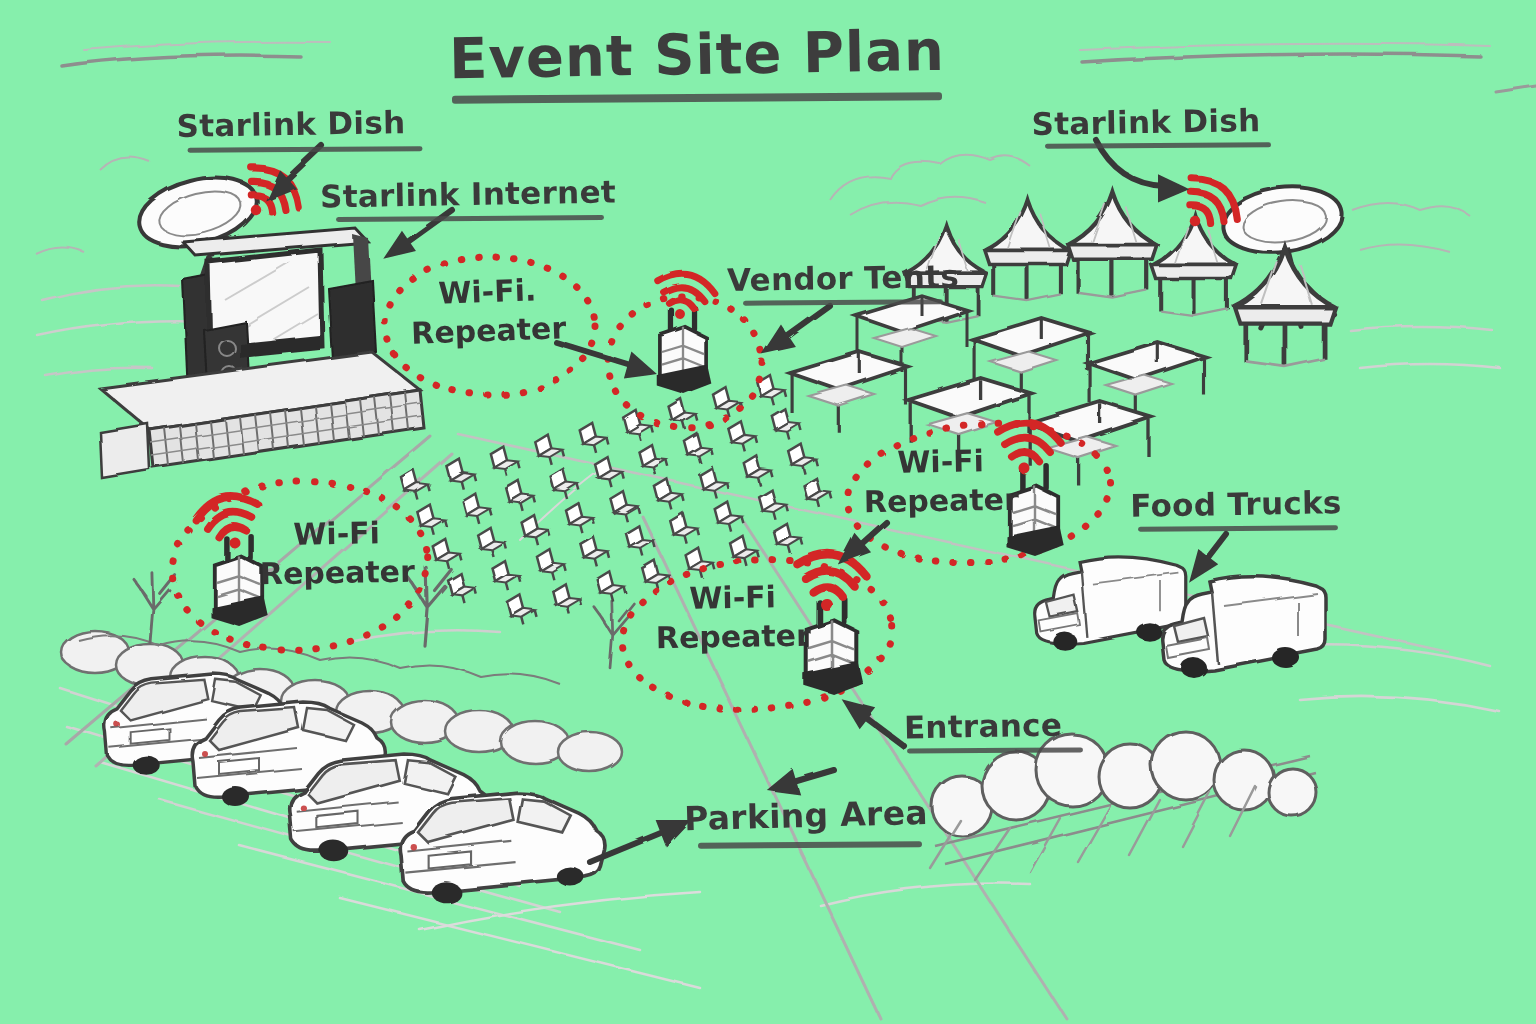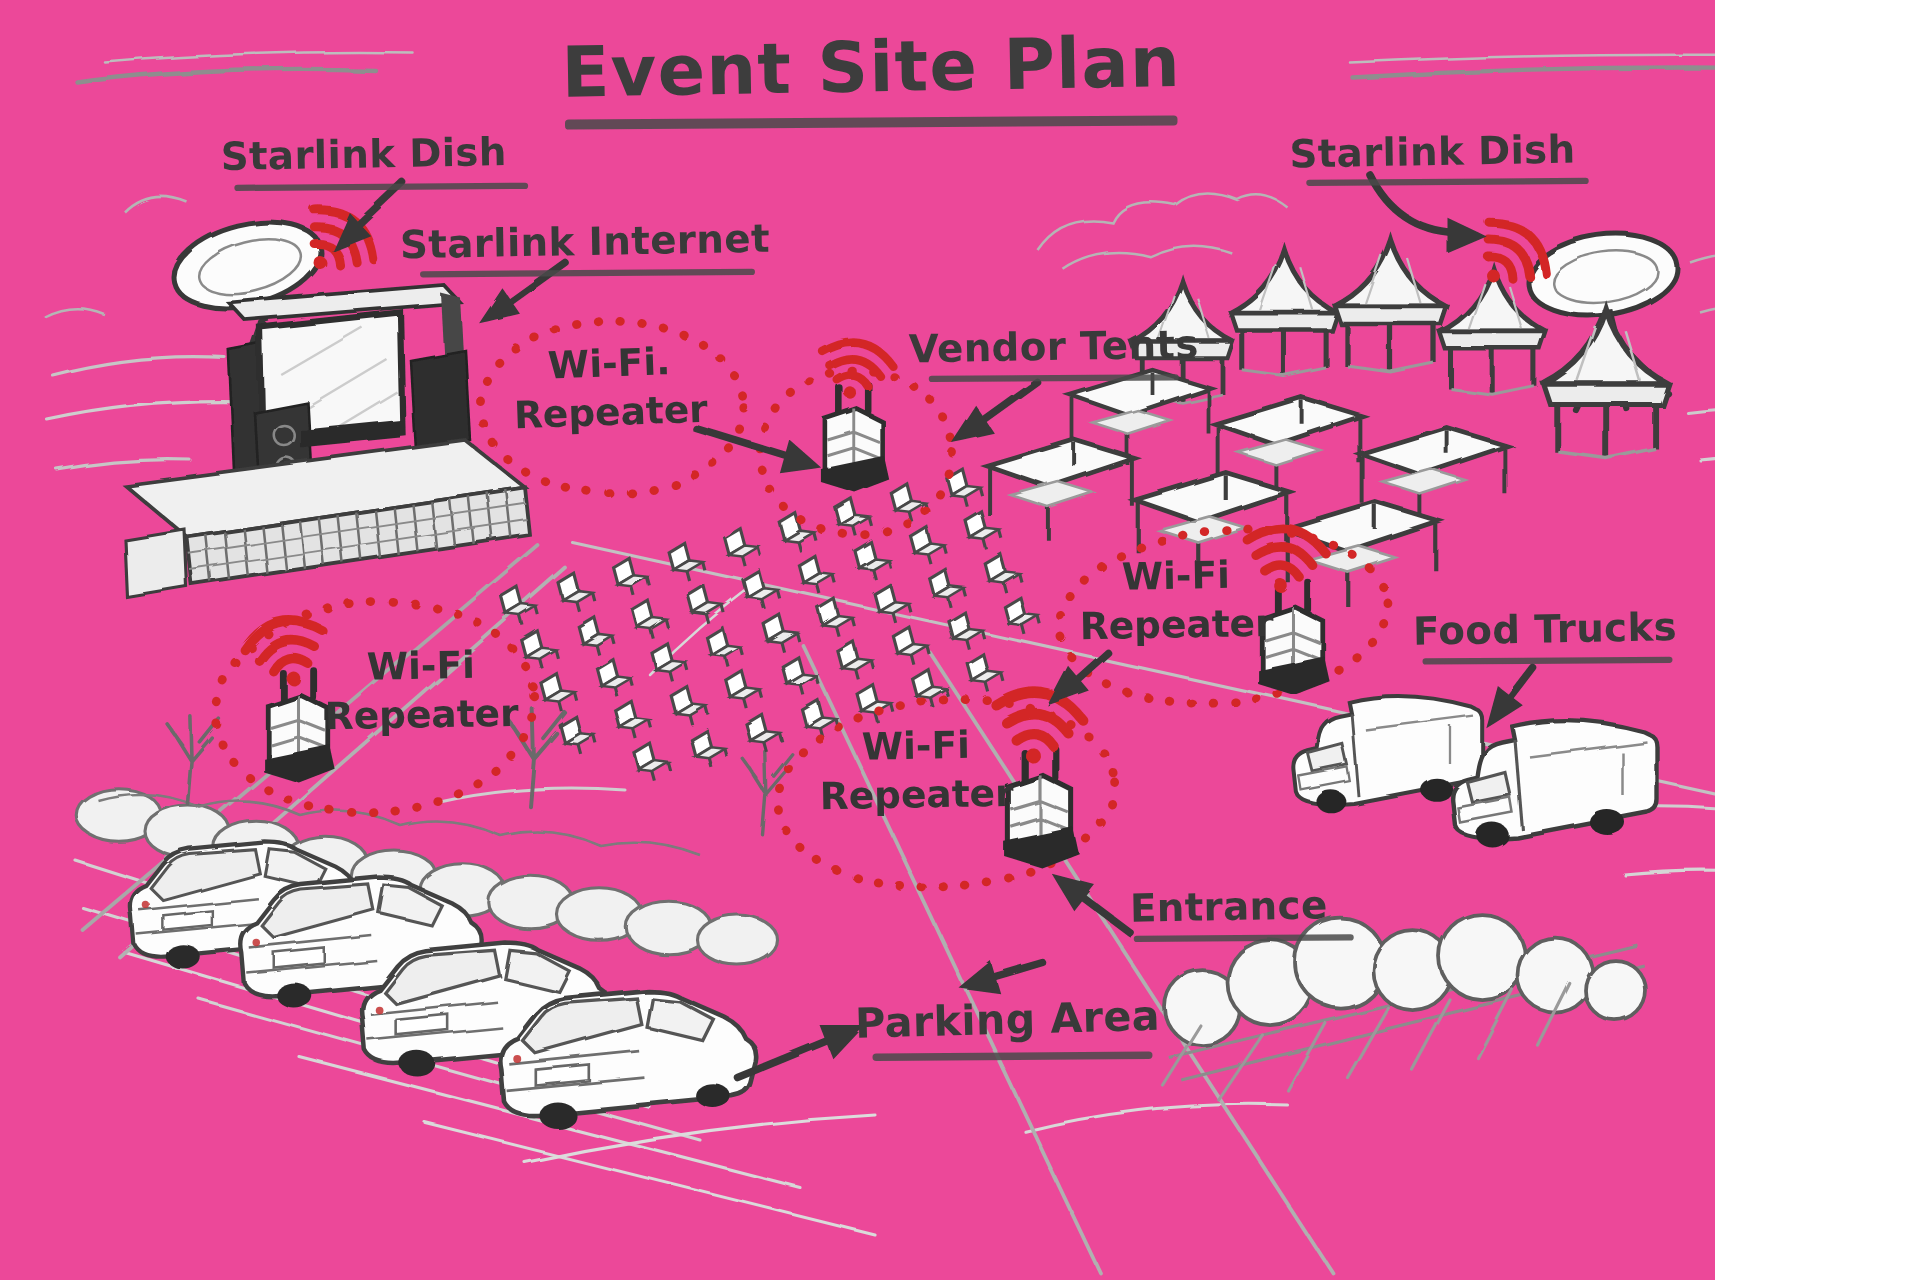--- a/index.html
+++ b/index.html
@@ -1,16 +1,16 @@
 <!DOCTYPE html>
 <html><head>
 <meta charset="utf-8">
 <style>
   html,body{margin:0;padding:0;background:#ffffff;}
-  #canvas{position:relative;width:1372px;height:1024px;background:#ec4899;overflow:hidden;
+  #canvas{position:relative;width:1536px;height:1024px;background:#86efac;overflow:hidden;
           font-family:"DejaVu Sans",sans-serif;}
   svg{position:absolute;left:0;top:0;}
   .lbl{position:absolute;font-weight:bold;color:#3a3a3a;white-space:nowrap;
        letter-spacing:.3px;transform:translate(-50%,0) rotate(var(--r,0deg));}
   .u{position:absolute;background:#4a4a4a;border-radius:3px;
      transform:translate(-50%,0) rotate(var(--r,-0.4deg));opacity:.85;}
   .rep-label{position:absolute;width:190px;text-align:center;font-weight:bold;color:#353535;
        font-size:30px;line-height:39px;transform:translate(-50%,0) rotate(var(--r,0deg));}
   .title{font-size:56px;color:#3d3d3d;letter-spacing:1px;}
 </style>

